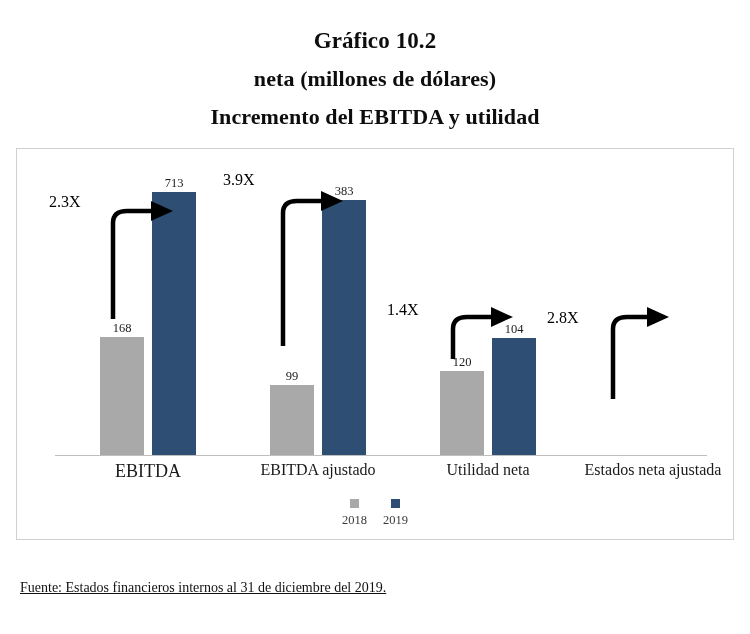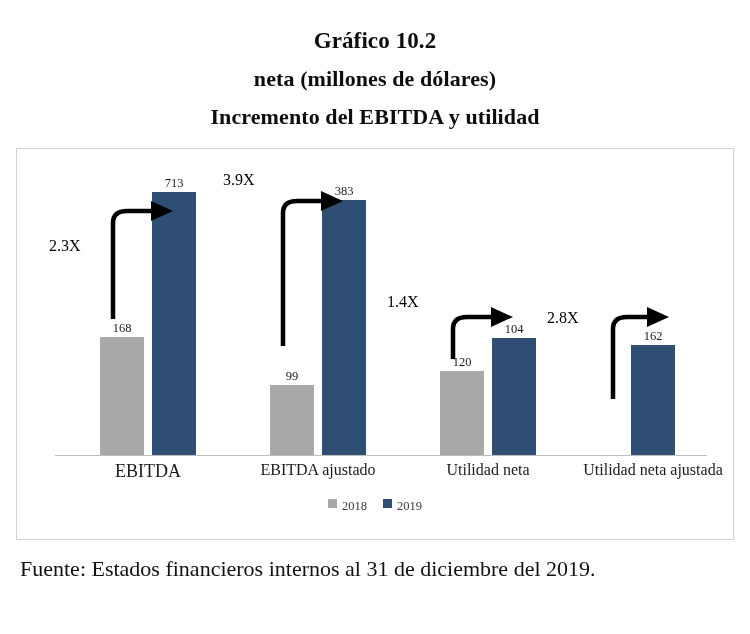--- a/index.html
+++ b/index.html
@@ -142,39 +142,41 @@
     display: flex;
     justify-content: center;
     align-items: center;
     gap: 16px;
     font-family: "Liberation Serif", serif;
     font-size: 12.5px;
     color: #3a3a3a;
   }
   .legend-item {
     display: flex;
-    align-items: flex-start;
+    align-items: center;
     gap: 5px;
+    flex-direction: column;
   }
   .legend-swatch {
     width: 9px;
     height: 9px;
     background: #a9a9a9;
     display: inline-block;
   }
   .legend-swatch.s2019 {
     background: #2e4f73;
   }
   .source {
     position: absolute;
     left: 20px;
-    top: 556px;
-    font-family: "Liberation Serif", serif;
-    font-size: 22px;
+    top: 580px;
+    font-family: "Liberation Serif", serif;
+    font-size: 14px;
     color: #111111;
+    text-decoration: underline;
   }
 </style>
 </head>
 <body>
 
 <div class="page">
 
   <div class="title-block">
     <div class="title-line">Gráfico 10.2</div>
     <div class="title-line main">neta (millones de dólares)</div>
@@ -225,47 +227,43 @@
             <div class="bar-wrap">
               <div class="bar-value">104</div>
               <div class="bar s2019" style="height:117px;"></div>
             </div>
           </div>
           <div class="group-label small">Utilidad neta</div>
         </div>
 
         <div class="group" style="left:518px; width:160px;">
           <div class="bars">
-            <div class="bar-wrap">
-              <div class="bar-value">162</div>
-              <div class="bar s2019" style="height:110px;"></div>
-            </div>
-          </div>
-          <div class="group-label small">Utilidad neta ajustada</div>
+          </div>
+          <div class="group-label small">Estados neta ajustada</div>
         </div>
 
       </div>
 
       <svg class="arrow-svg" width="80" height="130" style="left:86px; top:48px;">
         <path d="M10,122 L10,26 Q10,14 24,14 L50,14" stroke="#000000" stroke-width="4.5" fill="none" stroke-linecap="butt"></path>
         <polygon points="48,4 70,14 48,24" fill="#000000"></polygon>
       </svg>
-      <div class="mult" style="left:32px; top:44px;margin-top:44px;">2.3X</div>
+      <div class="mult" style="left:32px; top:44px;">2.3X</div>
 
       <svg class="arrow-svg" width="80" height="160" style="left:256px; top:42px;">
         <path d="M10,155 L10,22 Q10,10 24,10 L50,10" stroke="#000000" stroke-width="4.5" fill="none" stroke-linecap="butt"></path>
         <polygon points="48,0 70,10 48,20" fill="#000000"></polygon>
       </svg>
       <div class="mult" style="left:206px; top:22px;">3.9X</div>
 
       <svg class="arrow-svg" width="80" height="60" style="left:426px; top:158px;">
         <path d="M10,52 L10,22 Q10,10 24,10 L50,10" stroke="#000000" stroke-width="4.5" fill="none" stroke-linecap="butt"></path>
         <polygon points="48,0 70,10 48,20" fill="#000000"></polygon>
       </svg>
-      <div class="mult" style="left:370px; top:144px;">1.4X</div>
+      <div class="mult" style="left:370px; top:152px;">1.4X</div>
 
       <svg class="arrow-svg" width="80" height="100" style="left:586px; top:158px;">
         <path d="M10,92 L10,22 Q10,10 24,10 L46,10" stroke="#000000" stroke-width="4.5" fill="none" stroke-linecap="butt"></path>
         <polygon points="44,0 66,10 44,20" fill="#000000"></polygon>
       </svg>
       <div class="mult" style="left:530px; top:160px;">2.8X</div>
 
       <div class="legend">
         <div class="legend-item">
           <span class="legend-swatch"></span>

